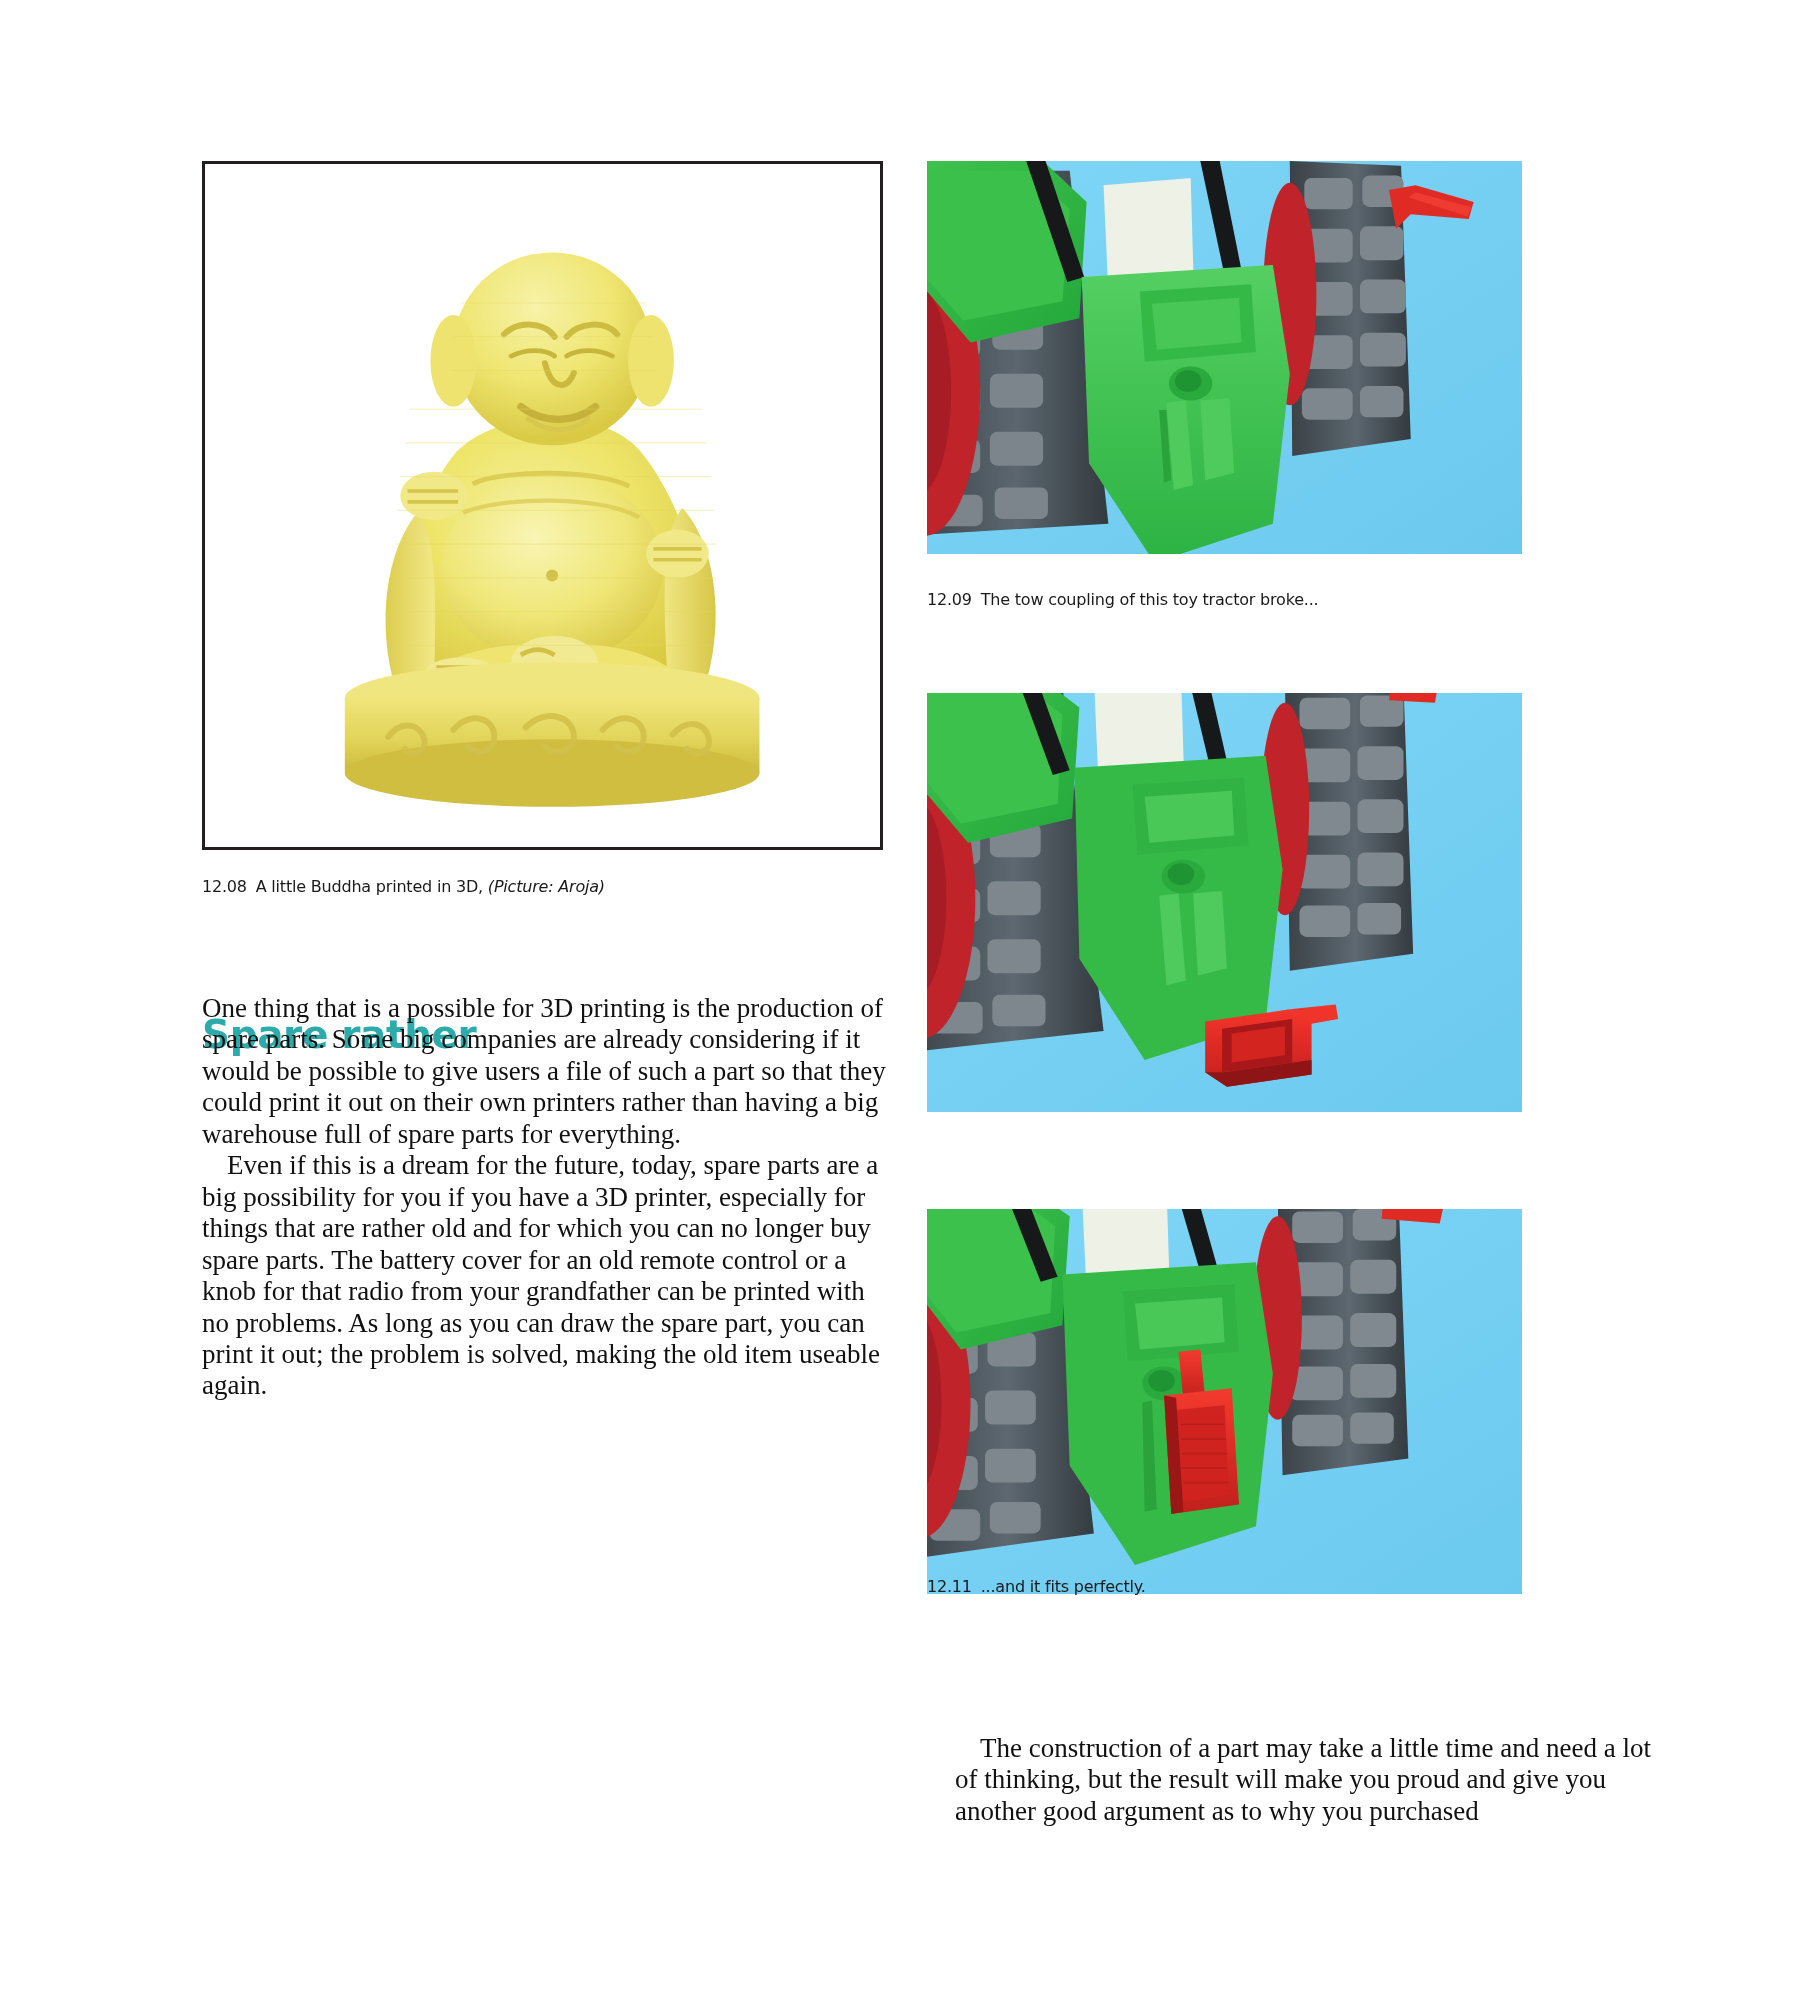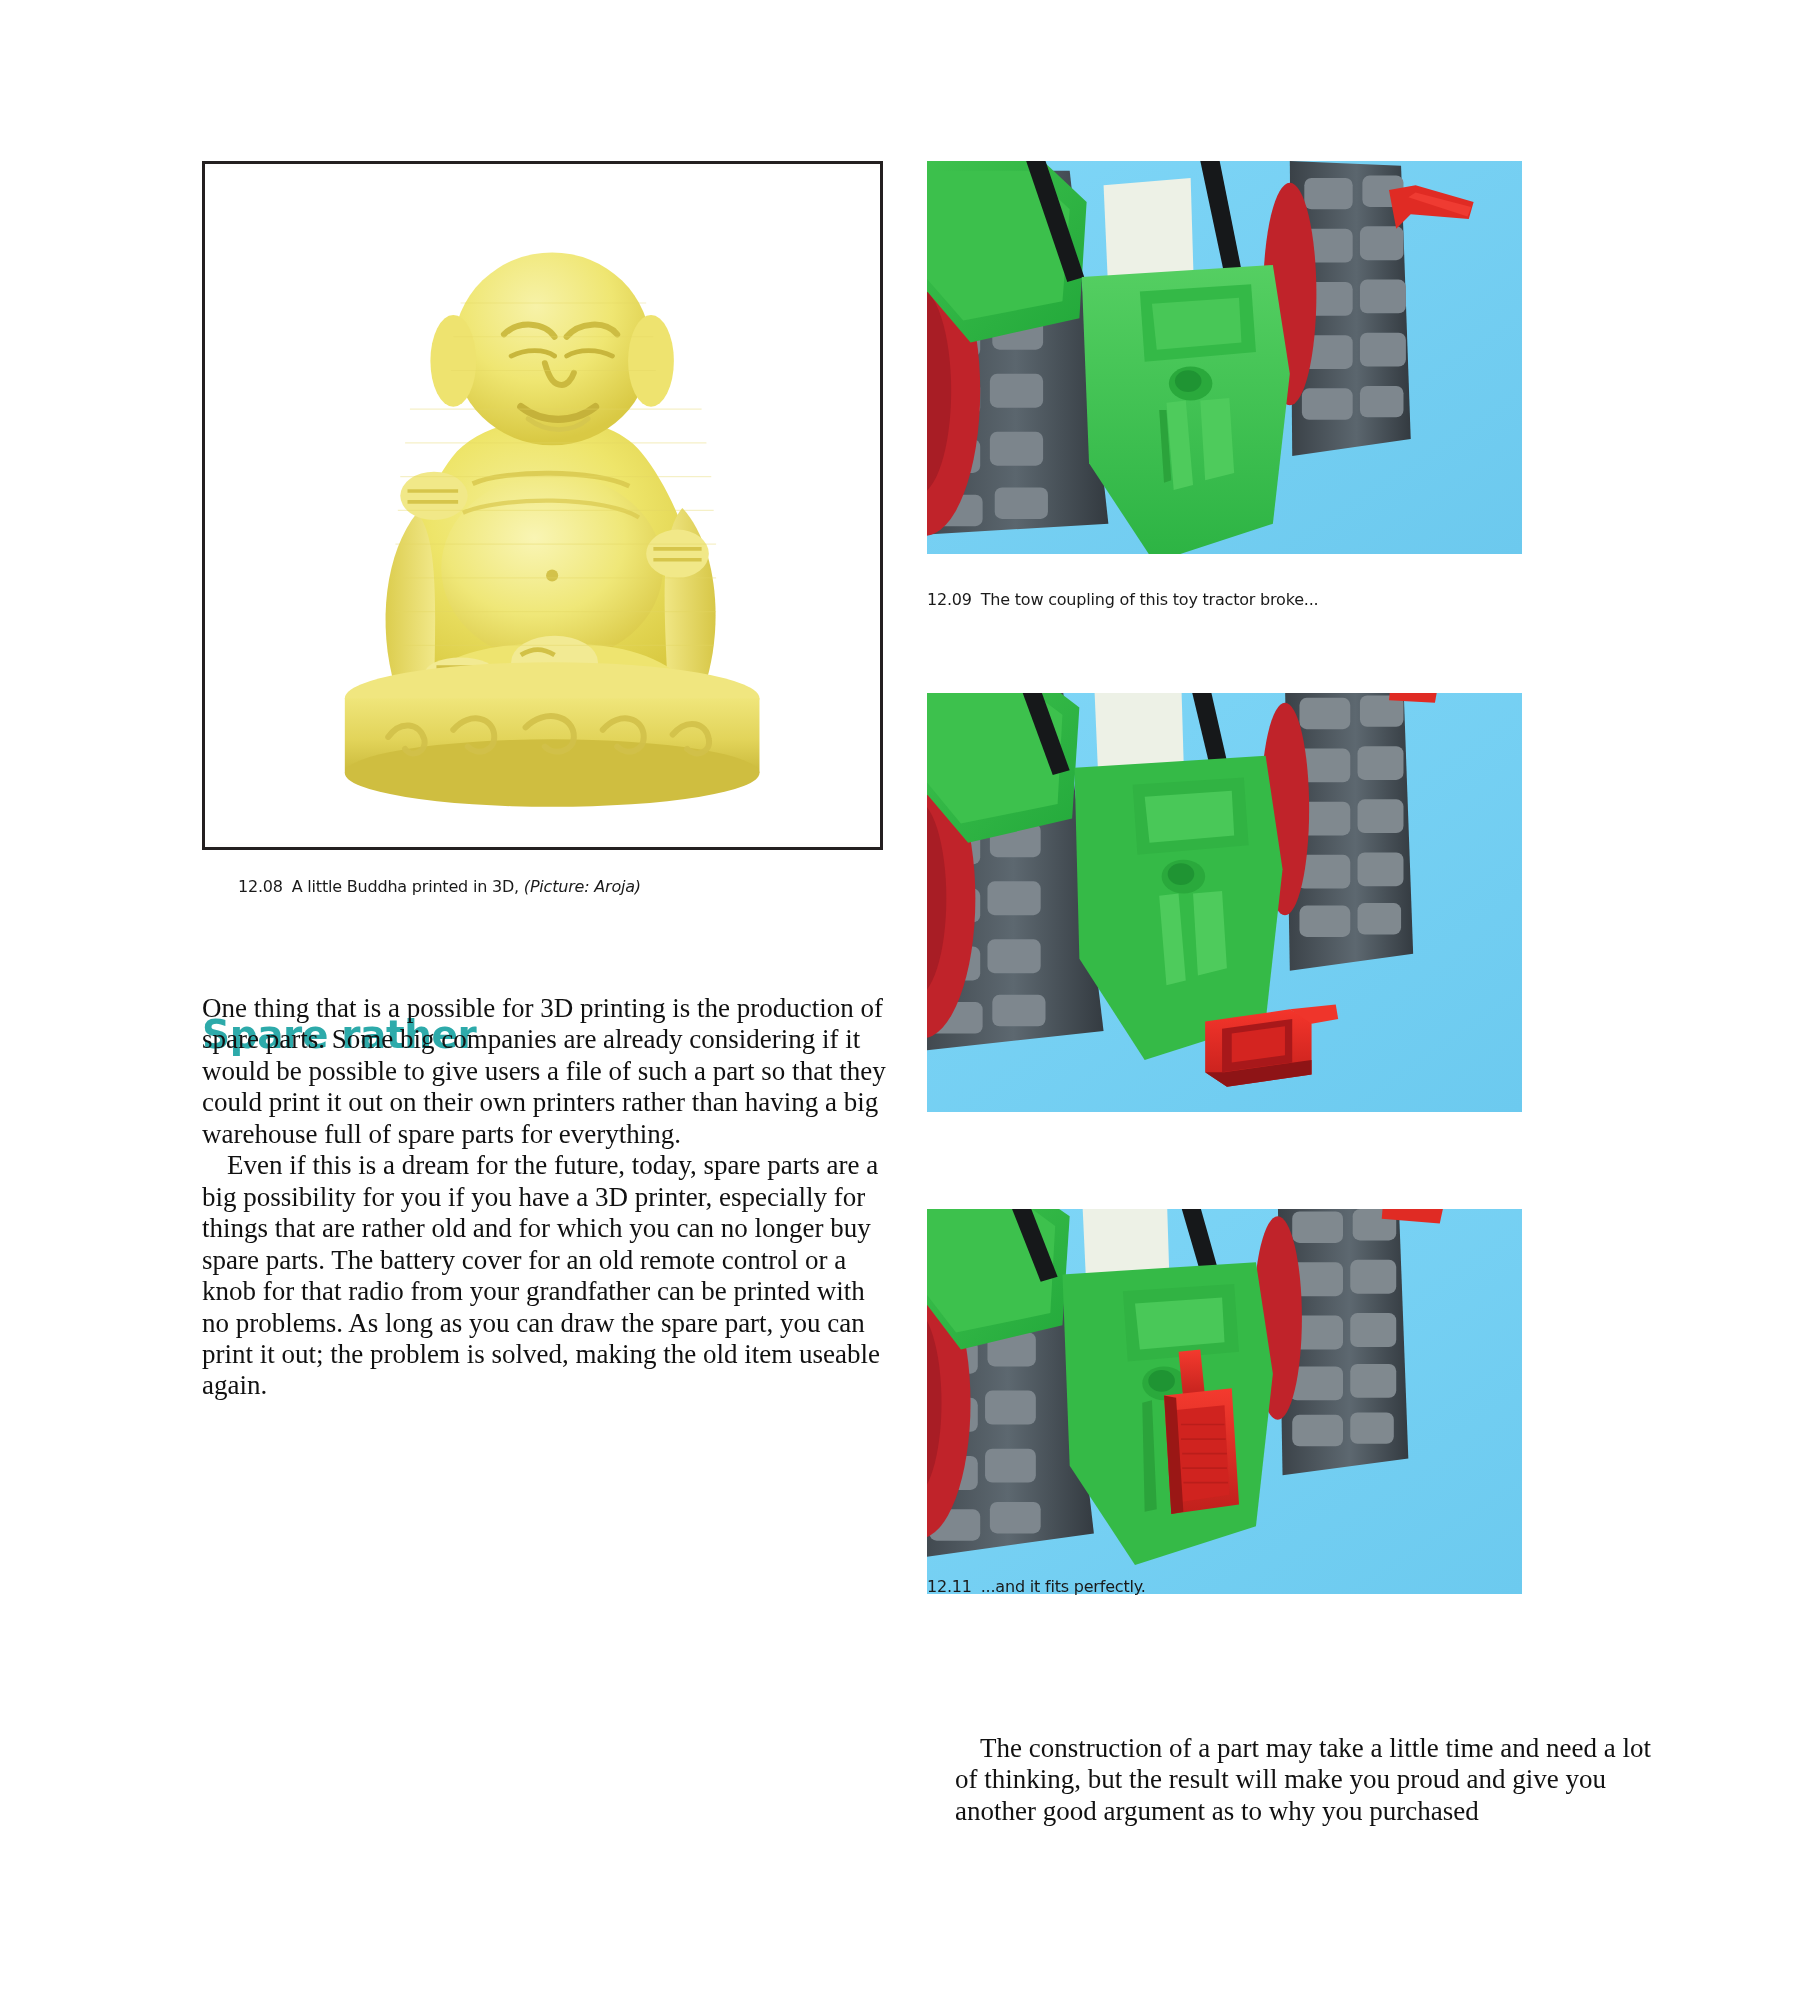--- a/index.html
+++ b/index.html
@@ -61,21 +61,20 @@
   .caption .credit {
     font-style: italic;
   }
 
   #caption-1208 {
     position: absolute;
     left: 0px;
     top: 715px;
     width: 705px;
     white-space: nowrap;
-    margin-left: 36px;
   }
 
   .section-heading {
     position: absolute;
     left: 0px;
     top: 822px;
     font-family: "DejaVu Sans", sans-serif;
     font-weight: bold;
     font-size: 39px;
     line-height: 1;

